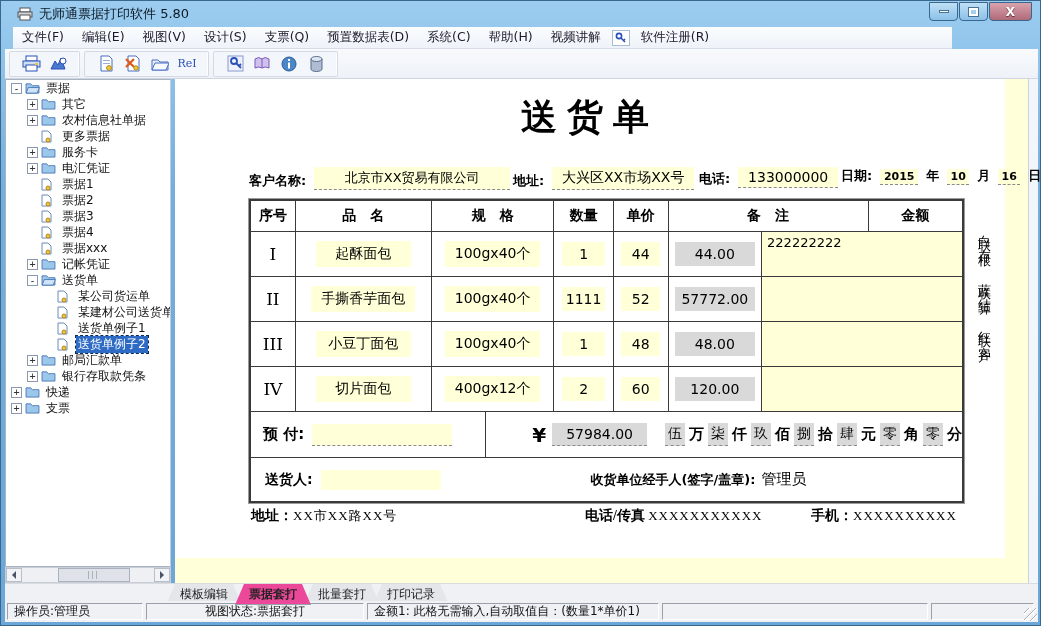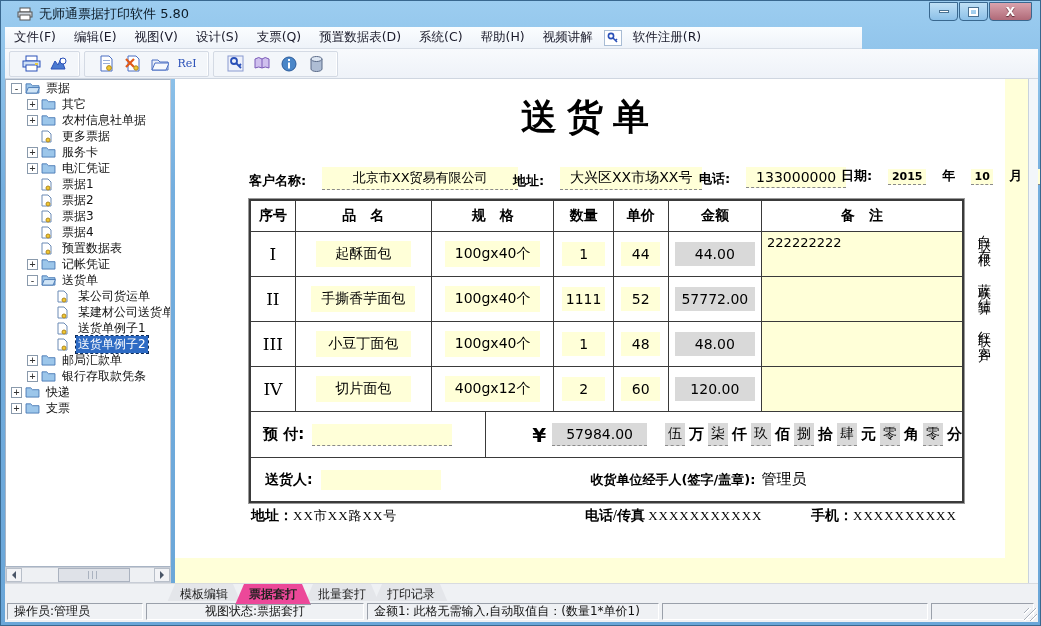--- a/index.html
+++ b/index.html
@@ -15,21 +15,21 @@
   .titlebar .app-title { margin-left:6px; }
   .winbtns { position:absolute; right:8px; top:1px; display:flex; gap:1px; }
   .wbtn { width:29px; height:19px; border:1px solid #39688f; border-radius:0 0 4px 4px;
     background:linear-gradient(#bfe0f5,#8cc0e8); display:flex; align-items:center; justify-content:center; }
   .wbtn.close { width:43px; background:linear-gradient(#d9a3ad,#b06a78); }
   .g-min { width:10px; height:3px; background:#fff; border:1px solid #4a7192; }
   .g-max { width:9px; height:8px; border:2px solid #fff; outline:1px solid #4a7192; background:transparent; }
   .g-x { color:#fff; font-weight:bold; font-size:12px; text-shadow:0 1px 1px #5a2a34; }
 
   
-  .menubar { position:absolute; left:4px; top:26px; width:857px; height:22px;
+  .menubar { position:absolute; left:12px; top:26px; width:939px; height:22px;
     background:linear-gradient(#fbfdff,#eef3f9); border-bottom:1px solid #d7dde6;
     display:flex; align-items:center; font-size:12.5px; color:#1a1a2a; }
   .mitem { padding:2px 9px; white-space:nowrap; }
   .menu-key { width:18px; height:16px; border:1px solid #a8bcd4; background:#fff;
     display:flex; align-items:center; justify-content:center; margin:0 2px; }
 
   
   .toolbar { position:absolute; left:4px; top:48px; width:1033px; height:30px;
     background:linear-gradient(#f8fafd,#eef2f8); border-bottom:1px solid #cfd6e0;
     display:flex; align-items:center; }
@@ -65,21 +65,21 @@
 
   
   .main { position:absolute; left:174px; top:78px; width:863px; height:504px; background:#ffffd9; }
   .vscroll-strip { position:absolute; right:0; top:0; width:10px; height:100%;
     background:#f2f6fa; border-left:1px solid #c8d2de; }
   .page { position:absolute; left:0; top:0; width:830px; height:479px; background:#fff; }
 
   .doc-title { position:absolute; left:0; top:14px; width:100%; text-align:center;
     font-size:36px; font-weight:bold; letter-spacing:10px; color:#000; }
 
-  .hgroup { position:absolute; top:88px; display:flex; align-items:flex-end; gap:16px;
+  .hgroup { position:absolute; top:88px; display:flex; align-items:flex-end; gap:8px;
     font-size:13px; color:#000; }
   .hlabel { font-weight:bold; white-space:nowrap; }
   .vbox { background:#ffffd8; border-bottom:1px dashed #8a8a8a; padding:2px 4px;
     text-align:center; white-space:nowrap; }
   .vbox.small { font-weight:bold; font-size:11px; padding:1px 3px; }
   .unit { font-weight:bold; font-size:13px; }
 
   .tbl { position:absolute; left:74px; top:120px; width:715px;
     border:2px solid #3a3a3a; box-shadow:0 0 0 1px #9a9a9a; background:#fff; font-size:14px; }
   .tr { display:flex; border-top:1px solid #3a3a3a; }
@@ -386,21 +386,21 @@
         <span class="tlabel">票据4</span>
       </div>
     <div class="trow lvl1">
         <span class="exp-spacer"></span>
         <span class="ticon">
           <svg width="11" height="13" viewBox="0 0 11 13">
             <path d="M1 1 h6 l3 3 v8 h-9 z" fill="#fff" stroke="#6a8ab5"></path>
             <circle cx="7" cy="10" r="2" fill="#f0c830" stroke="#b08820"></circle>
           </svg>
         </span>
-        <span class="tlabel">预置数据表</span>
+        <span class="tlabel">票据xxx</span>
       </div>
     <div class="trow lvl1">
         <span class="expander">+</span>
         <span class="ticon">
           <svg width="15" height="12" viewBox="0 0 16 13">
             <path d="M1 2 h5 l2 2 h7 v8 h-14 z" fill="#9cc6ea" stroke="#4a7ab5"></path>
           </svg>
         </span>
         <span class="tlabel">记帐凭证</span>
       </div>
@@ -532,22 +532,22 @@
         <span class="unit">日</span>
       </div>
 
       <div class="tbl">
         <div class="tr hrow">
           <div class="td c0">序号</div>
           <div class="td c1">品　名</div>
           <div class="td c2">规　格</div>
           <div class="td c3">数量</div>
           <div class="td c4">单价</div>
+          <div class="td c6">备　注</div>
           <div class="td c5">金额</div>
-          <div class="td c6">备　注</div>
         </div>
 
         <div class="tr drow">
           <div class="td c0 roman">I</div>
           <div class="td c1">
               <span class="cellbox">起酥面包</span>
             </div>
           <div class="td c2">
               <span class="cellbox">100gx40个</span>
             </div>

